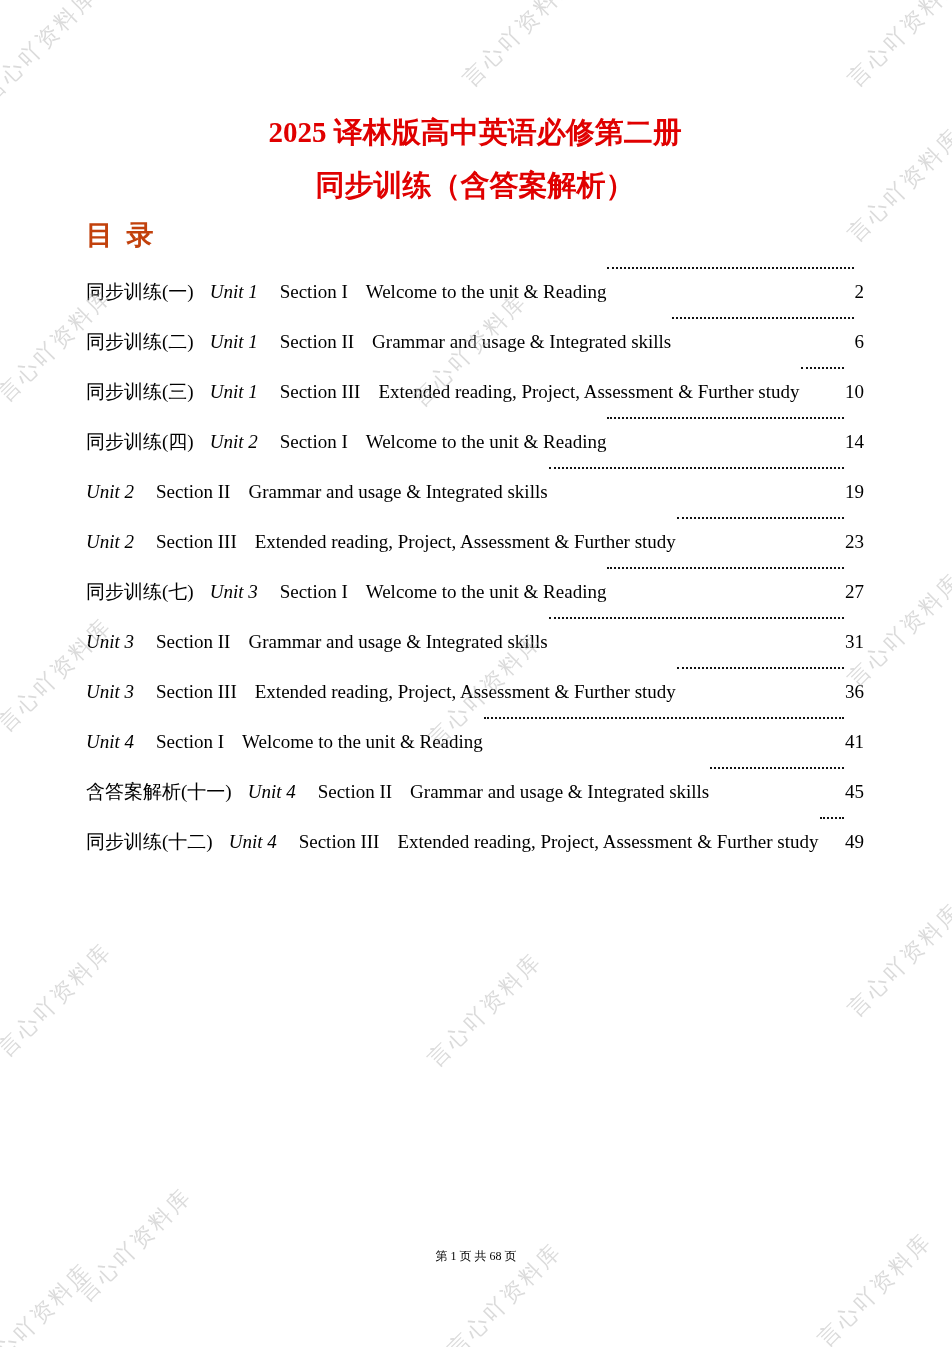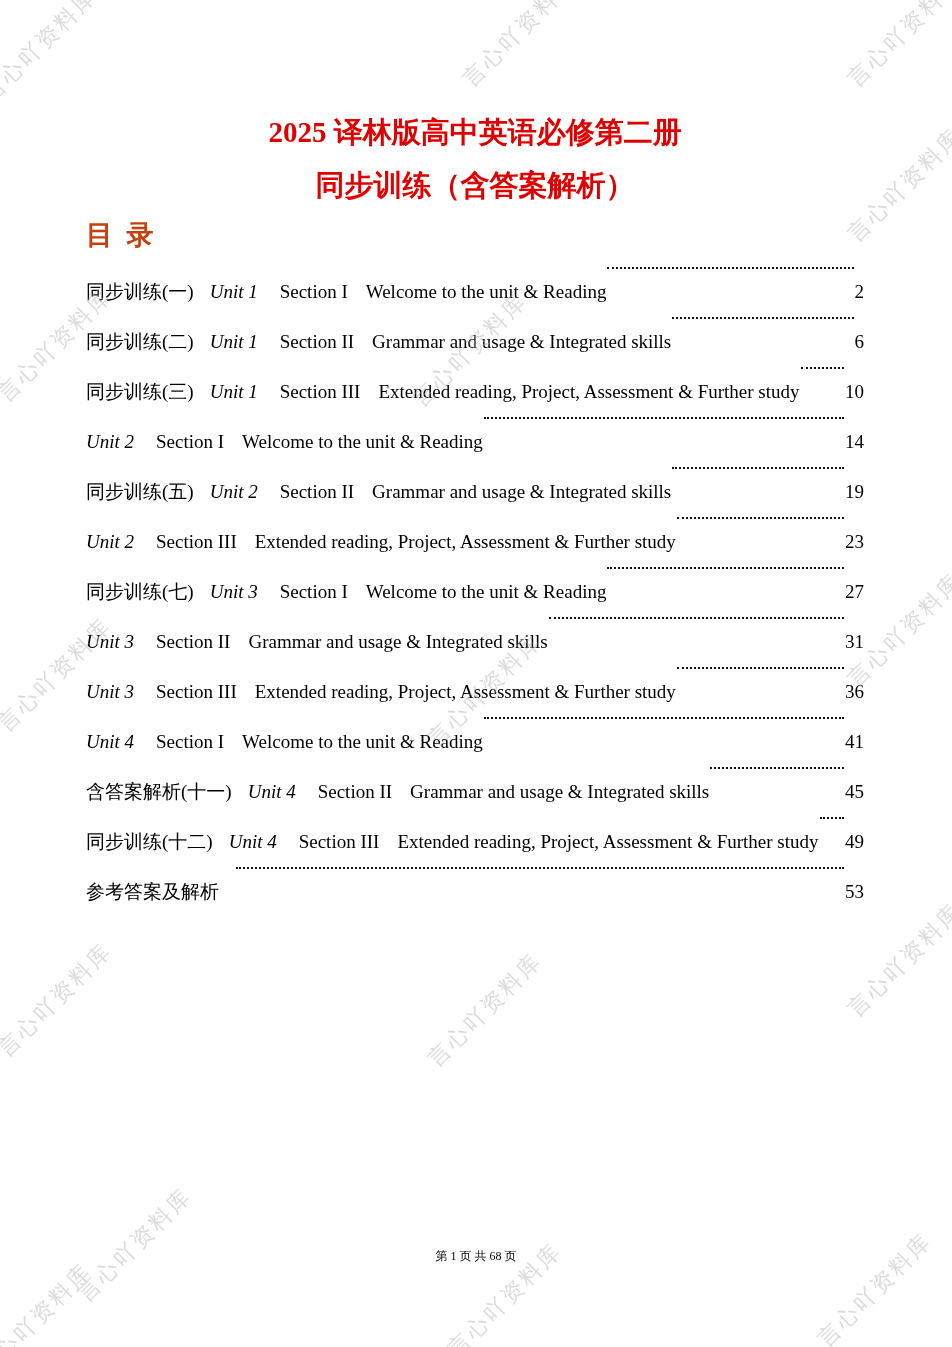--- a/index.html
+++ b/index.html
@@ -112,29 +112,29 @@
       <div class="toc-row">
         <span class="toc-label">同步训练(三)</span>
         <span class="toc-unit">Unit 1</span>
         <span class="toc-section">Section III</span>
         <span class="toc-title">Extended reading, Project, Assessment &amp; Further study</span>
         <span class="toc-leader"></span>
         <span class="toc-page">10</span>
       </div>
 
       <div class="toc-row">
+        <span class="toc-label">同步训练(四)</span>
         <span class="toc-unit">Unit 2</span>
         <span class="toc-section">Section I</span>
         <span class="toc-title">Welcome to the unit &amp; Reading</span>
         <span class="toc-leader"></span>
         <span class="toc-page">14</span>
       </div>
 
       <div class="toc-row">
-        <span class="toc-label">同步训练(五)</span>
         <span class="toc-unit">Unit 2</span>
         <span class="toc-section">Section II</span>
         <span class="toc-title">Grammar and usage &amp; Integrated skills</span>
         <span class="toc-leader"></span>
         <span class="toc-page">19</span>
       </div>
 
       <div class="toc-row">
         <span class="toc-unit">Unit 2</span>
         <span class="toc-section">Section III</span>
@@ -187,25 +187,20 @@
 
       <div class="toc-row">
         <span class="toc-label">同步训练(十二)</span>
         <span class="toc-unit">Unit 4</span>
         <span class="toc-section">Section III</span>
         <span class="toc-title">Extended reading, Project, Assessment &amp; Further study</span>
         <span class="toc-leader"></span>
         <span class="toc-page">49</span>
       </div>
 
-      <div class="toc-row">
-        <span class="toc-label">参考答案及解析</span>
-        <span class="toc-leader"></span>
-        <span class="toc-page">53</span>
-      </div>
 
     </div>
   </div>
 
   <div class="footer">第 1 页 共 68 页</div>
 
   <div class="wm-layer">
     <span class="wm" style="left:40px;  top:45px">言心吖资料库</span>
     <span class="wm" style="left:520px; top:30px">言心吖资料库</span>
     <span class="wm" style="left:905px; top:30px">言心吖资料库</span>

